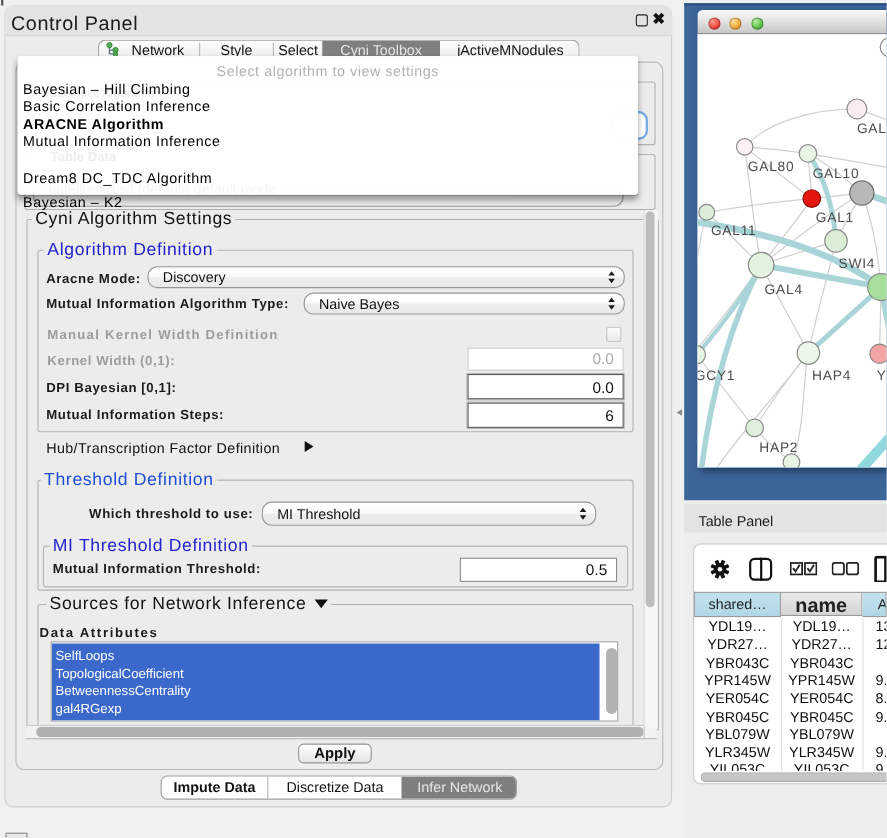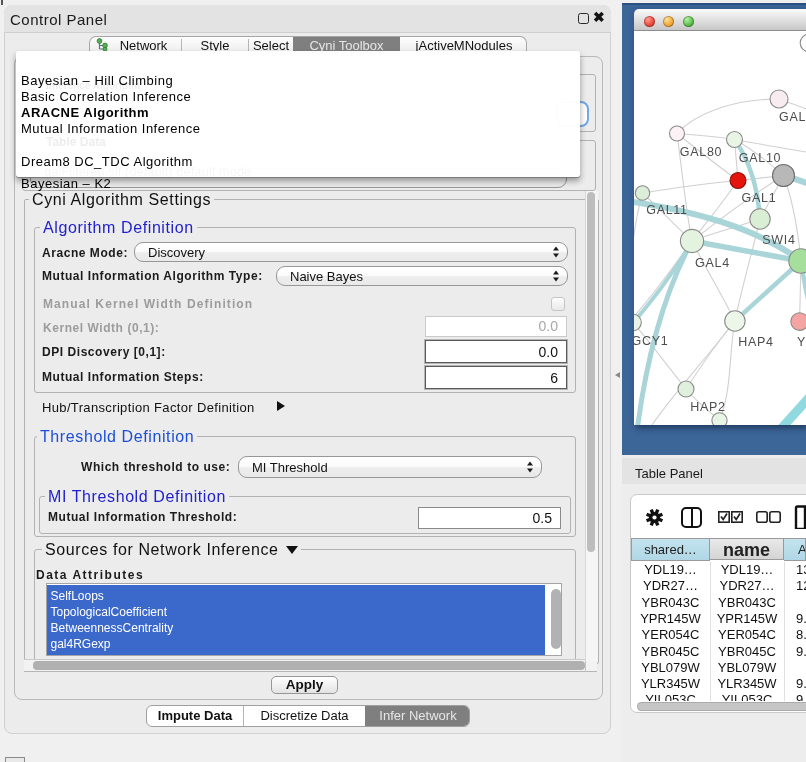--- a/index.html
+++ b/index.html
@@ -24,21 +24,21 @@
 </style>
 </head>
 <body>
 <div id="page">
 
   <div class="abs" style="left:1px;top:0;width:2px;height:5px;background:#555;"></div>
 
   <div class="abs" id="win" style="left:4px;top:5px;width:607px;height:729px;background:#ececec;border:1px solid #d0d0d0;border-radius:8px;box-sizing:border-box;"></div>
 
   <div class="abs" style="left:4px;top:5px;width:607px;height:27px;background:#e3e3e3;border-bottom:1px solid #cecece;border-radius:8px 8px 0 0;"></div>
-  <div class="abs" style="left:10px;top:11px;font-size:15px;color:#1a1a1a;letter-spacing:0.5px;">Control Panel</div>
+  <div class="abs" style="left:10px;top:11px;font-size:18px;color:#1a1a1a;letter-spacing:0.5px;">Control Panel</div>
   <div class="abs" style="left:578px;top:13px;width:9px;height:9px;border:1.5px solid #262626;border-radius:2.5px;"></div>
   <div class="abs" style="left:593px;top:9px;font-size:14px;font-weight:bold;color:#111;">✖</div>
 
   <div class="abs" style="left:89px;top:35.5px;width:438px;height:18px;border:1px solid #a6a6a6;border-bottom:none;border-radius:7px 7px 0 0;background:linear-gradient(#fdfdfd,#ececec);box-sizing:border-box;overflow:hidden;font-size:13px;color:#111;">
     <div class="abs" style="left:0;top:0;width:91px;height:18px;text-align:center;line-height:17px;padding-left:16px;box-sizing:border-box;text-decoration:underline;">Network</div>
     <div class="abs" style="left:91px;top:2px;width:1px;height:14px;background:#b5b5b5;"></div>
     <div class="abs" style="left:92px;top:0;width:66px;height:18px;text-align:center;line-height:17px;">Style</div>
     <div class="abs" style="left:158px;top:2px;width:1px;height:14px;background:#b5b5b5;"></div>
     <div class="abs" style="left:159px;top:0;width:44px;height:18px;text-align:center;line-height:17px;">Select</div>
     <div class="abs" style="left:203px;top:0;width:107px;height:18px;background:#7f7f7f;text-align:center;line-height:17px;color:#e6e6e6;">Cyni Toolbox</div>
@@ -55,20 +55,21 @@
 
   <div class="grp" style="left:22px;top:74px;width:572px;height:56px;"></div>
   <div class="abs" style="left:556px;top:101px;width:33px;height:26px;background:#fff;border:2.5px solid #71a8e2;border-radius:8px;box-sizing:border-box;"></div>
   <div class="grp" style="left:22px;top:140px;width:572px;height:49px;"></div>
   <div class="combo" style="left:30px;top:168px;width:535px;height:18px;"></div>
 
   <div class="abs" id="popup" style="left:16px;top:51px;width:564px;height:126px;background:rgba(255,255,255,0.98);border-radius:3px;box-shadow:0 1px 0 rgba(120,120,120,0.9),0 4px 6px rgba(0,0,0,0.38);">
     <div class="abs" style="left:30px;top:29px;font-size:10px;font-weight:bold;color:#555;opacity:0.10;">Inference Algorithm</div>
     <div class="abs" style="left:30px;top:84px;font-size:12px;font-weight:bold;color:#555;opacity:0.10;">Table Data</div>
     <div class="abs" style="left:28px;top:113px;font-size:13px;color:#555;opacity:0.05;">galFiltered.sif (default) default mode</div>
+    <div class="item" style="top:6px;color:#b2b2b2;text-align:center;padding-left:0;">Select algorithm to view settings</div>
     <div class="item" style="top:38px;">Basic Correlation Inference</div>
     <div class="item" style="top:22px;">Bayesian – Hill Climbing</div>
     <div class="item" style="top:70px;">Mutual Information Inference</div>
     <div class="item" style="top:54px;font-weight:bold;">ARACNE Algorithm</div>
     <div class="item" style="top:84px;margin-top:41px;">Bayesian – K2</div>
     <div class="item" style="top:103px;">Dream8 DC_TDC Algorithm</div>
   </div>
 
   <div class="grp" style="left:24px;top:199px;width:573px;height:463px;border-radius:2px;"></div>
   <div class="grplab" style="left:29px;top:193px;color:#111;">Cyni Algorithm Settings</div>
@@ -89,21 +90,21 @@
     </div>
 
   <div class="blab" style="left:43px;top:297px;color:#9c9c9c;letter-spacing:1.1px;">Manual Kernel Width Definition</div>
   <div class="abs" style="left:551px;top:297px;width:12px;height:12px;border:1px solid #c5c5c5;border-radius:3px;background:linear-gradient(#fdfdfd,#e9e9e9);"></div>
 
   <div class="blab" style="left:43px;top:321px;color:#9c9c9c;">Kernel Width (0,1):</div>
   <div class="field" style="left:425px;top:315.5px;width:142px;height:21px;border:1px solid #c9c9c9;box-sizing:border-box;color:#a8a8a8;">
       <span>0.0</span>
     </div>
 
-  <div class="blab" style="left:42px;top:345px;">DPI Discovery [0,1]:</div>
+  <div class="blab" style="left:42px;top:345px;">DPI Bayesian [0,1]:</div>
   <div class="field" style="left:425px;top:340px;width:142px;height:23px;border:1px solid #5a5a5a;box-shadow:0 0 0 1px #b5b5b5;box-sizing:border-box;">
       <span>0.0</span>
     </div>
 
   <div class="blab" style="left:42px;top:370px;">Mutual Information Steps:</div>
   <div class="field" style="left:425px;top:366px;width:142px;height:23px;border:1px solid #5a5a5a;box-shadow:0 0 0 1px #b5b5b5;box-sizing:border-box;">
       <span>6</span>
     </div>
 
   <div class="abs" style="left:42px;top:400px;font-size:13px;color:#111;letter-spacing:0.35px;">Hub/Transcription Factor Definition</div>

